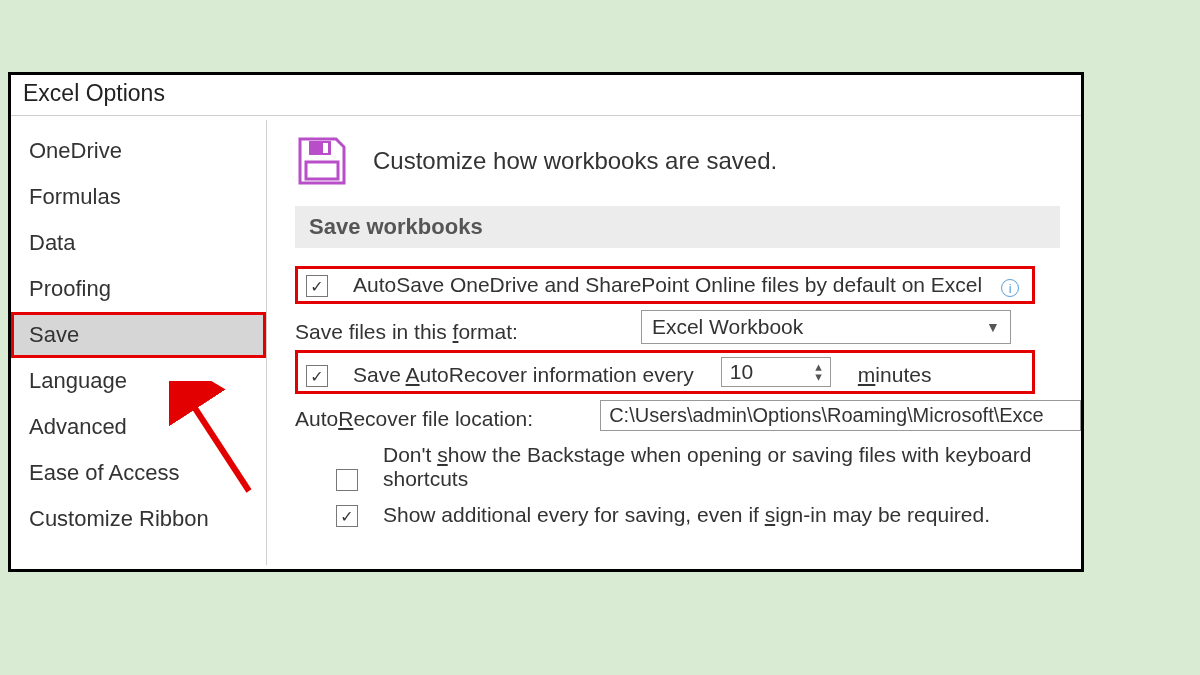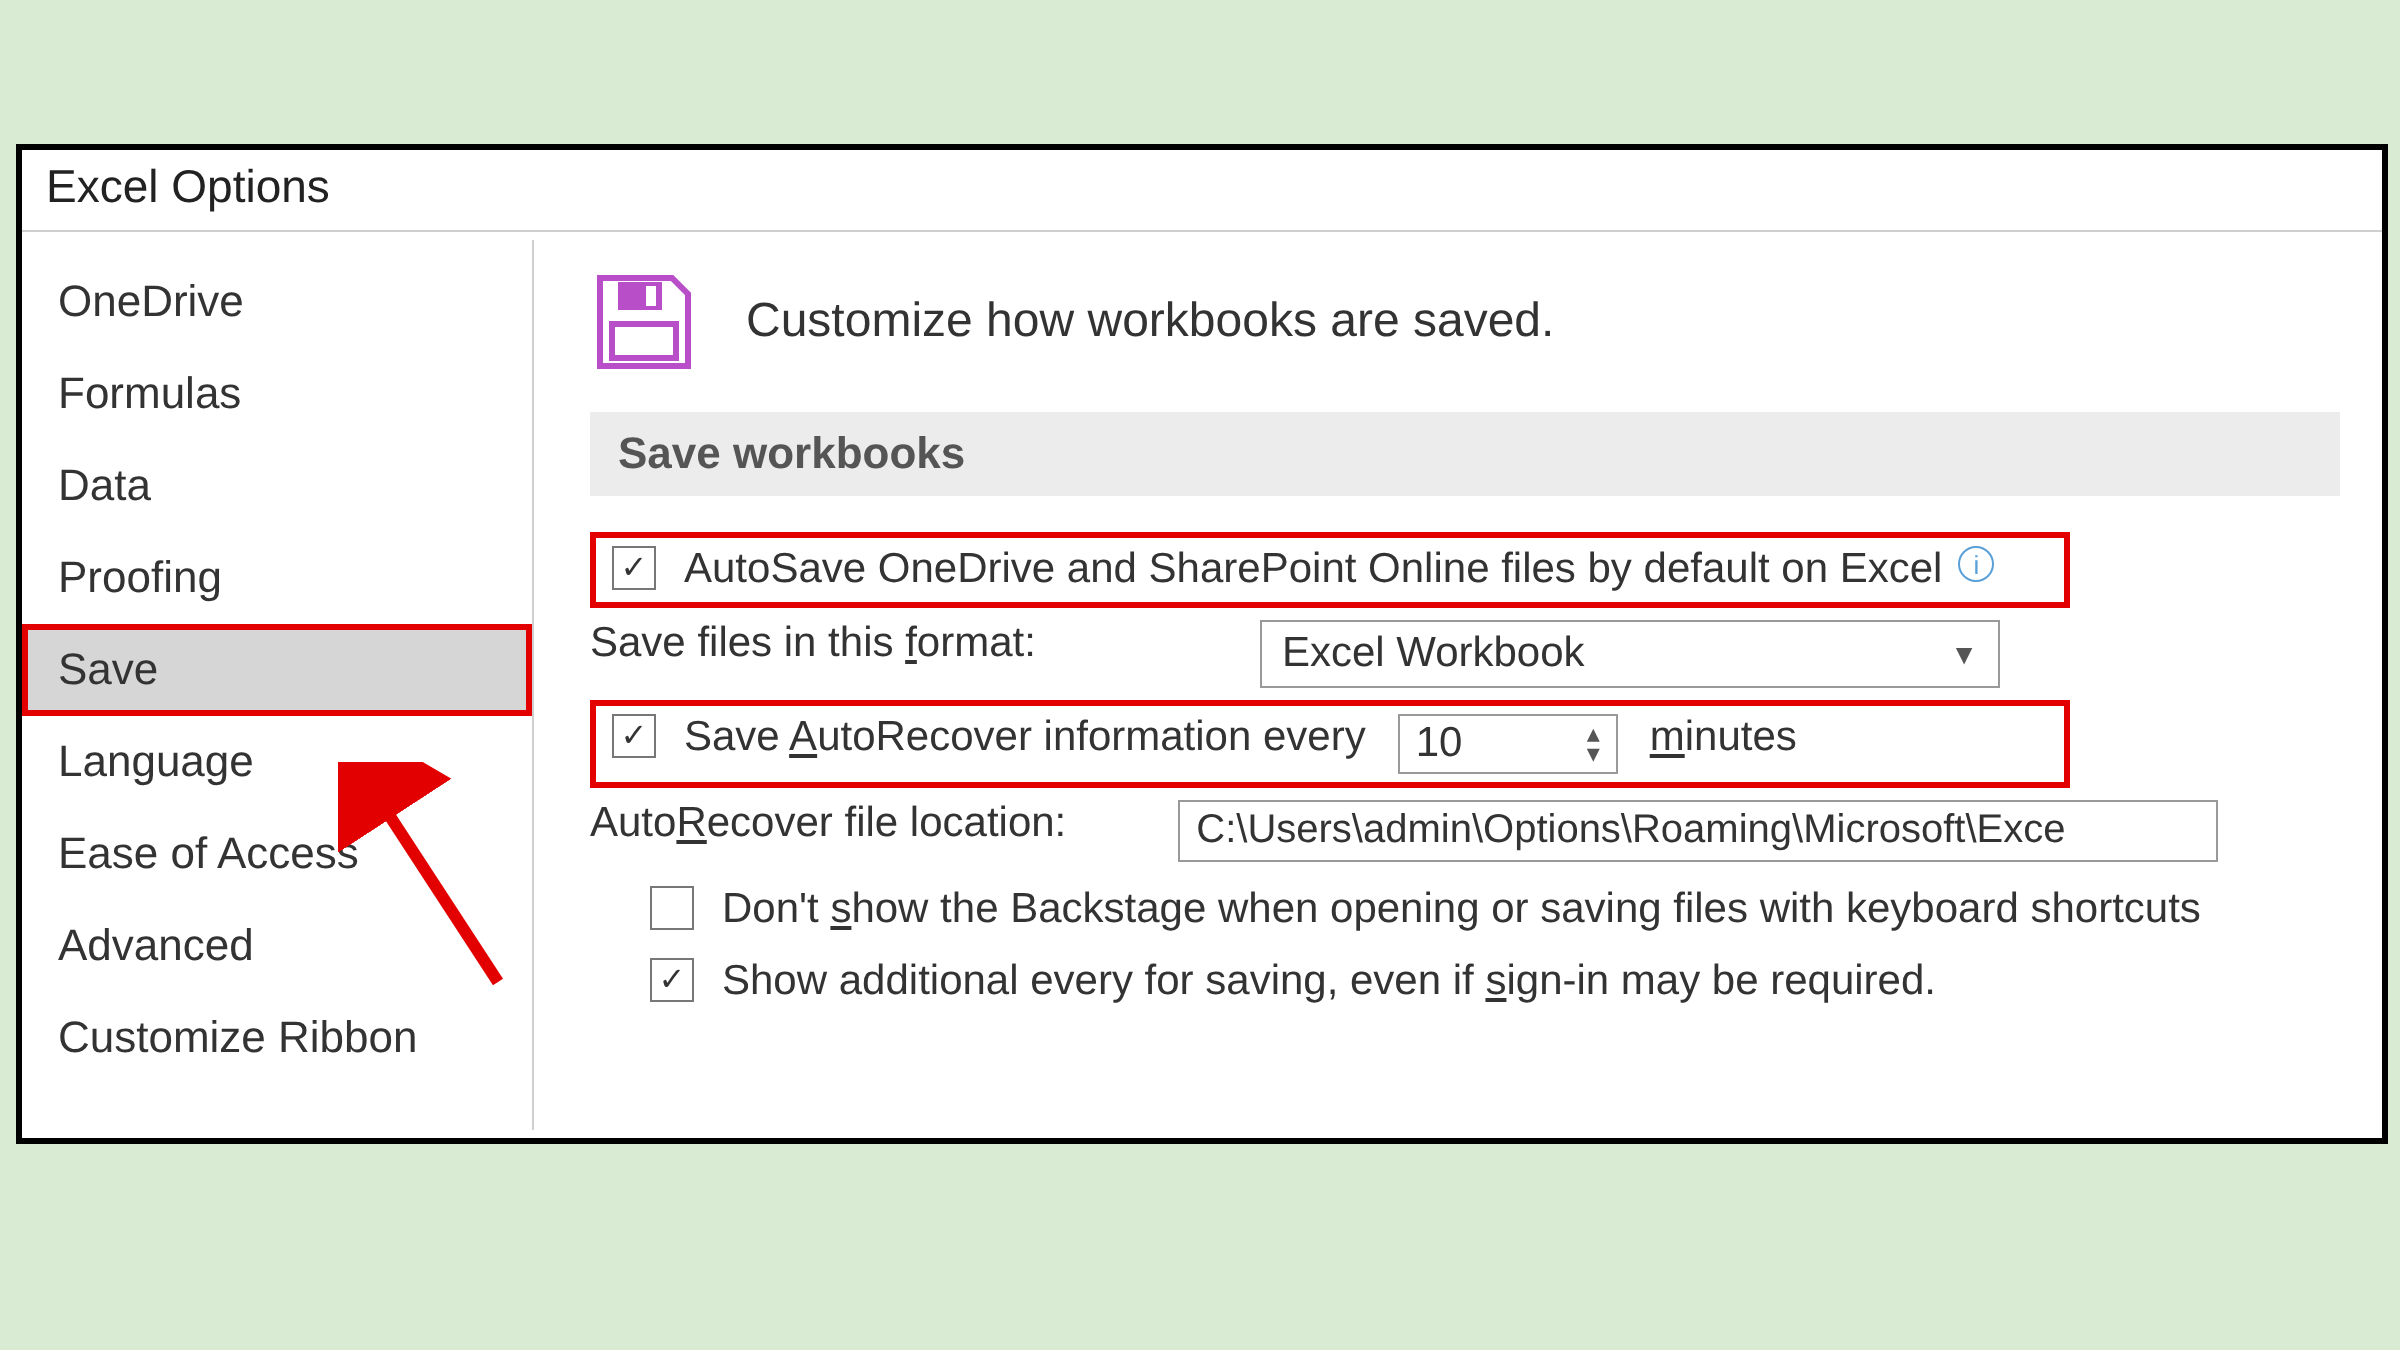--- a/index.html
+++ b/index.html
@@ -11,21 +11,21 @@
     font-size: 20px;
     color: #222;
     width: 1200px;
     height: 675px;
     overflow: hidden;
   }
   .stage {
     position: absolute;
     left: 8px;
     top: 72px;
-    width: 1186px;
+    width: 1076px;
     height: 500px;
     background: #fff;
     border: 3px solid #000;
     overflow: hidden;
   }
   .titlebar {
     padding: 5px 12px 8px 12px;
     font-size: 23px;
     color: #222;
   }
@@ -75,25 +75,26 @@
     background: #ececec;
     font-weight: 600;
     font-size: 22px;
     color: #555;
     padding: 8px 14px;
     margin-right: 21px;
   }
   .panel { padding-top: 18px; }
   .row {
     display: flex;
-    align-items: flex-start;
+    align-items: flex-end;
     padding: 6px 0;
     font-size: 21px;
     color: #333;
     position: relative;
+    gap: 11px;
   }
   .row .indent { width: 30px; flex:0 0 30px; }
   .row .indent2 { width: 60px; flex:0 0 60px; }
   .chk {
     width: 22px; height: 22px;
     border: 1px solid #777;
     margin-right: 14px;
     flex: 0 0 22px;
     display: flex; align-items: center; justify-content: center;
     font-size: 16px; color: #333;
@@ -151,22 +152,22 @@
 
   <div class="columns">
 
     <div class="sidebar">
       <div class="side-item">OneDrive</div>
       <div class="side-item">Formulas</div>
       <div class="side-item">Data</div>
       <div class="side-item">Proofing</div>
       <div class="side-item selected">Save</div>
       <div class="side-item">Language</div>
+      <div class="side-item">Advanced</div>
       <div class="side-item">Ease of Access</div>
-      <div class="side-item">Advanced</div>
       <div class="side-item">Customize Ribbon</div>
     </div>
 
     <div class="content">
 
       <div class="header-row">
         <span class="save-icon">
           <svg width="54" height="54" viewBox="0 0 54 54">
             <path d="M5 5 h36 l8 8 v36 h-44 z" fill="none" stroke="#b84fc8" stroke-width="3"></path>
             <rect x="14" y="7" width="22" height="14" fill="#b84fc8"></rect>

